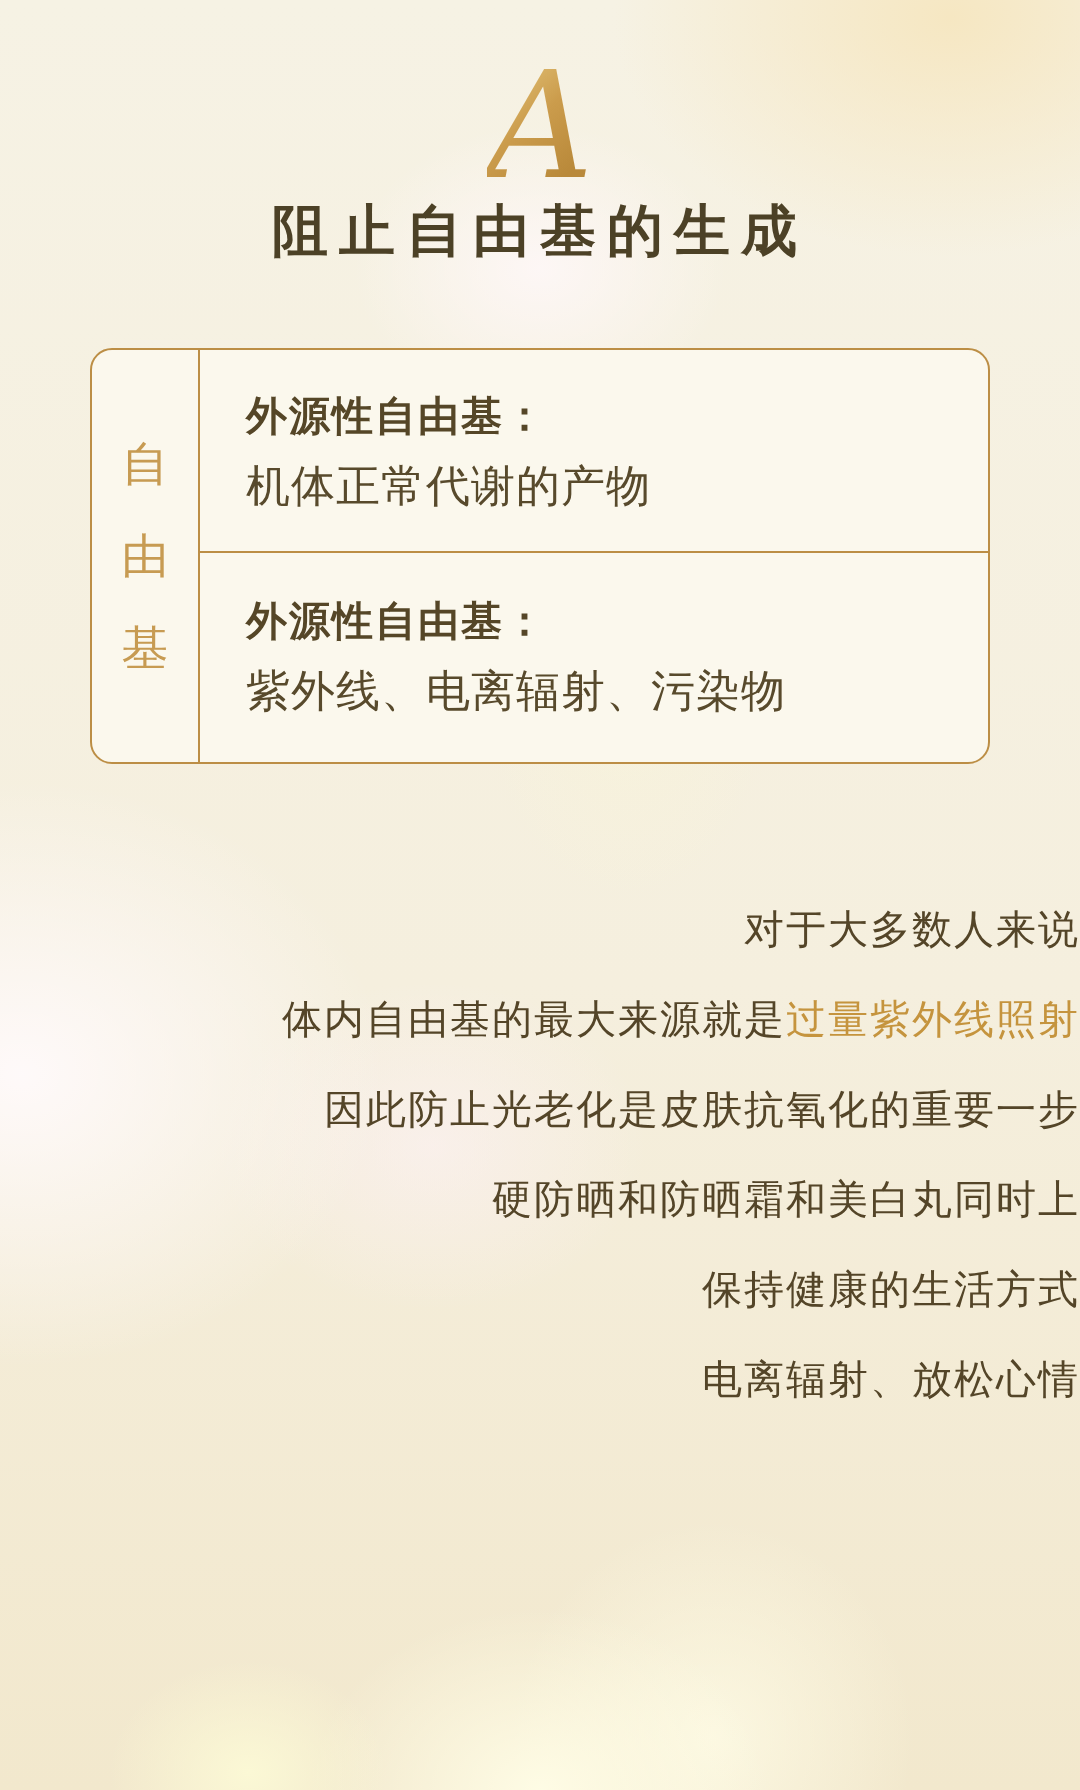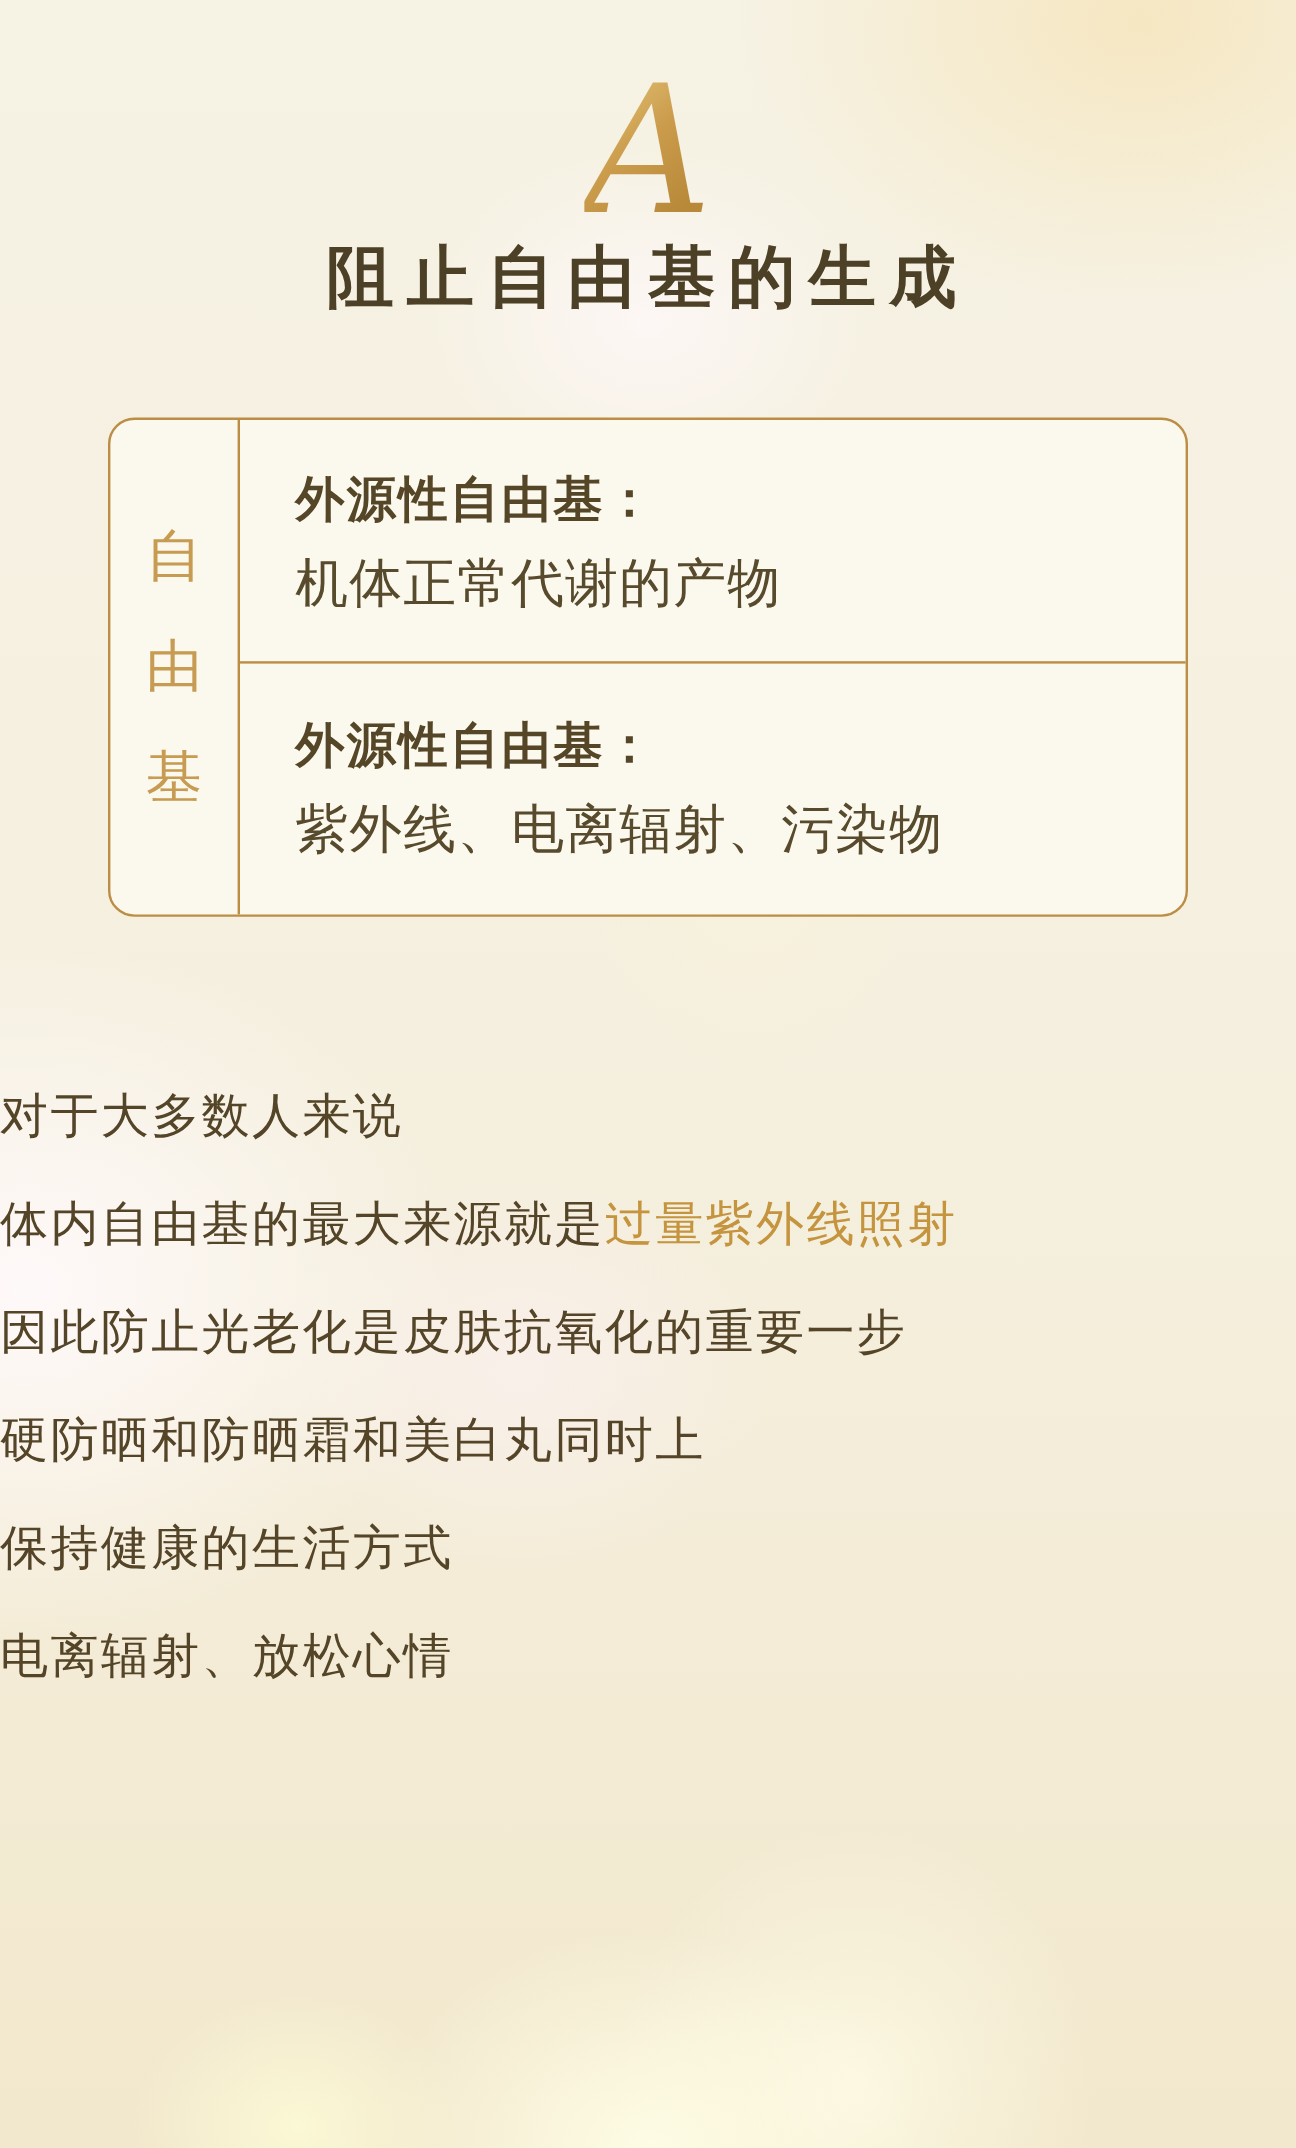--- a/index.html
+++ b/index.html
@@ -103,21 +103,21 @@
   .fr-line {
     margin-top: 28px;
     font-size: 44px;
     line-height: 1;
     color: #584a2c;
     letter-spacing: 1px;
   }
   
   .paras {
     margin-top: 146px;
-    text-align: left;
+    text-align: right;
   }
   .paras p {
     margin: 0 0 50px 0;
     font-size: 40px;
     line-height: 1;
     color: #544528;
     letter-spacing: 2px;
   }
   .paras p.group-start {
     margin-top: 92px;

